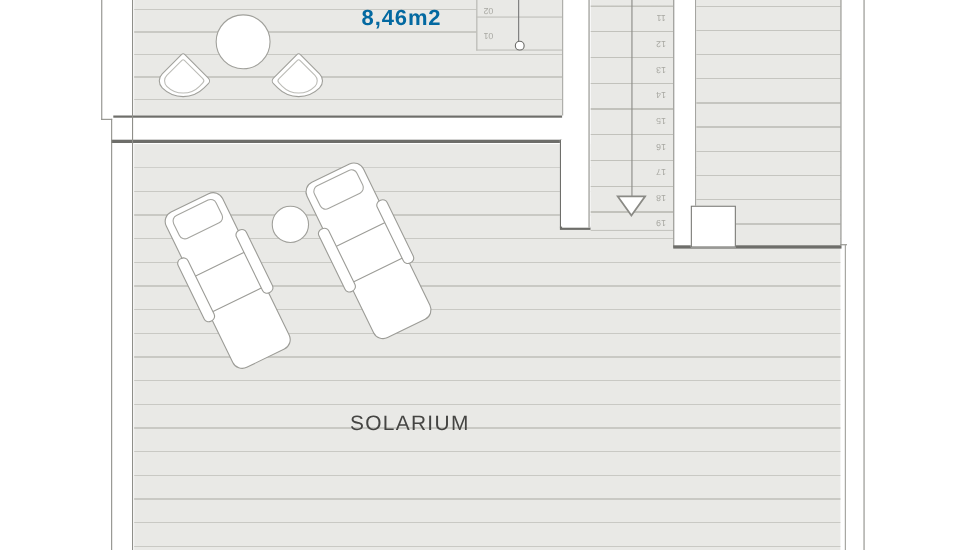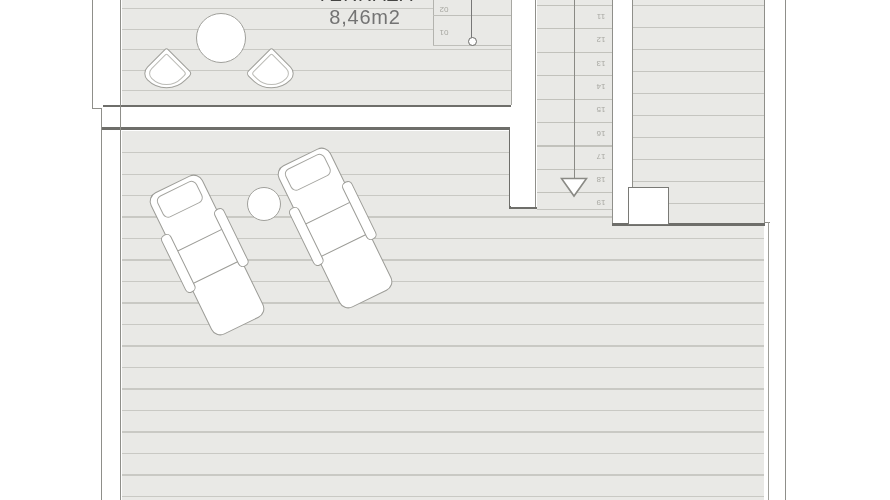--- a/index.html
+++ b/index.html
@@ -17,21 +17,21 @@
     background-image:repeating-linear-gradient(to bottom,
       var(--lc) 0, var(--lc) 1.1px, transparent 1.1px, transparent var(--sp));
   }
   .wall{position:absolute;background:#fff;}
   .stepnum{
     position:absolute;width:16px;text-align:center;
     font-size:8px;color:#a8a8a2;transform:rotate(180deg);line-height:10px;
   }
   .label{position:absolute;text-align:center;color:#454543;}
   .label .big{font-size:19px;letter-spacing:1.2px;}
-  .label .area{font-size:20px;letter-spacing:0.8px;color:#737373;}
+  .label .area{font-size:20px;letter-spacing:0.8px;color:#0369a1;font-weight:bold;}
   .furn{position:absolute;background:#fff;border:1.5px solid #a0a09b;box-sizing:border-box;}
   .round{border-radius:50%;}
   .chair-inner{position:absolute;inset:3px;border:1.1px solid #bcbcb7;box-sizing:border-box;}
   .lounger{position:absolute;width:58px;height:158px;}
   .lounger .seg{position:absolute;left:0;width:58px;background:#fff;border:1.4px solid #9c9c97;box-sizing:border-box;}
   .lounger .pillow{position:absolute;left:7px;top:5px;width:44px;height:24px;background:#fff;
     border:1.2px solid #a5a5a0;border-radius:6px;box-sizing:border-box;}
   .lounger .arm{position:absolute;width:11px;height:64px;top:42px;background:#fff;
     border:1.3px solid #9c9c97;border-radius:5px;box-sizing:border-box;}
 </style>
@@ -123,20 +123,21 @@
     <div class="seg" style="top:0;height:64px;border-radius:10px 10px 0 0;"></div>
     <div class="seg" style="top:62px;height:38px;"></div>
     <div class="seg" style="top:98px;height:60px;border-radius:0 0 10px 10px;"></div>
     <div class="pillow"></div>
     <div class="arm" style="left:-6px;"></div>
     <div class="arm" style="right:-6px;"></div>
   </div>
   <div class="furn round" style="left:247px;top:187px;width:34px;height:34px;"></div>
 
   <div class="label" style="left:290px;top:375px;width:165px;">
+    <div class="big">SOLARIUM</div>
   </div>
 
   <div class="vline" style="left:92px;top:0;height:109px;width:1.2px;"></div>
   <div class="vline" style="left:101px;top:108px;height:392px;"></div>
   <div class="hline" style="left:92px;top:108px;width:10px;height:1.2px;"></div>
   <div class="vline" style="left:120px;top:0;height:500px;"></div>
 
   <div class="vline" style="left:763.5px;top:0;height:222.5px;width:1.4px;"></div>
   <div class="hline" style="left:763.5px;top:221.8px;width:6px;height:1.2px;"></div>
   <div class="vline" style="left:768px;top:222px;height:278px;width:1.2px;background:#9f9f9a;"></div>

